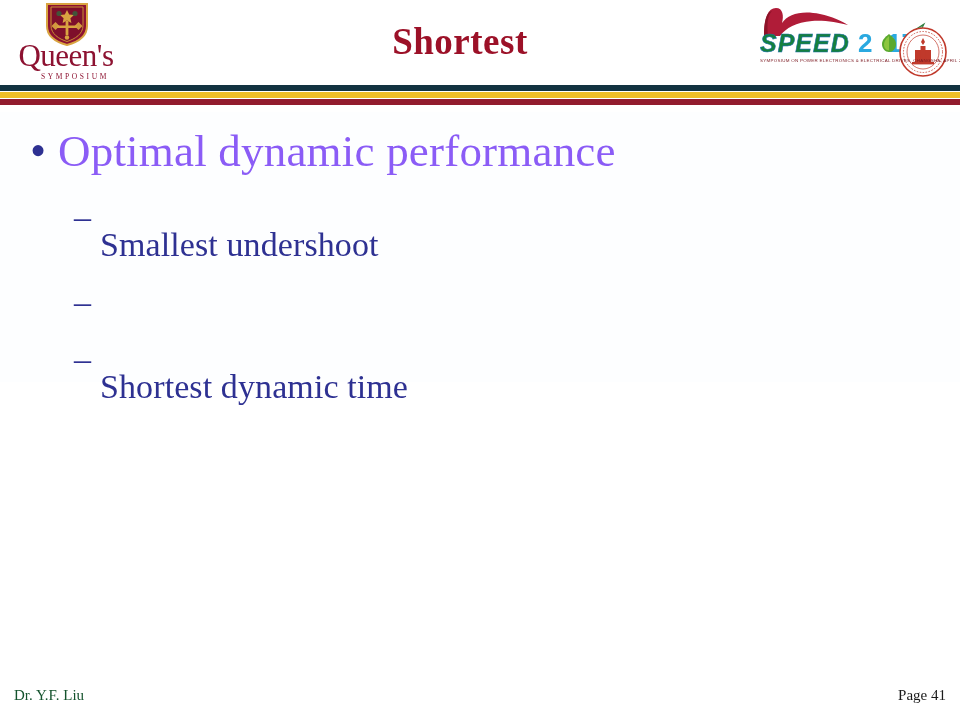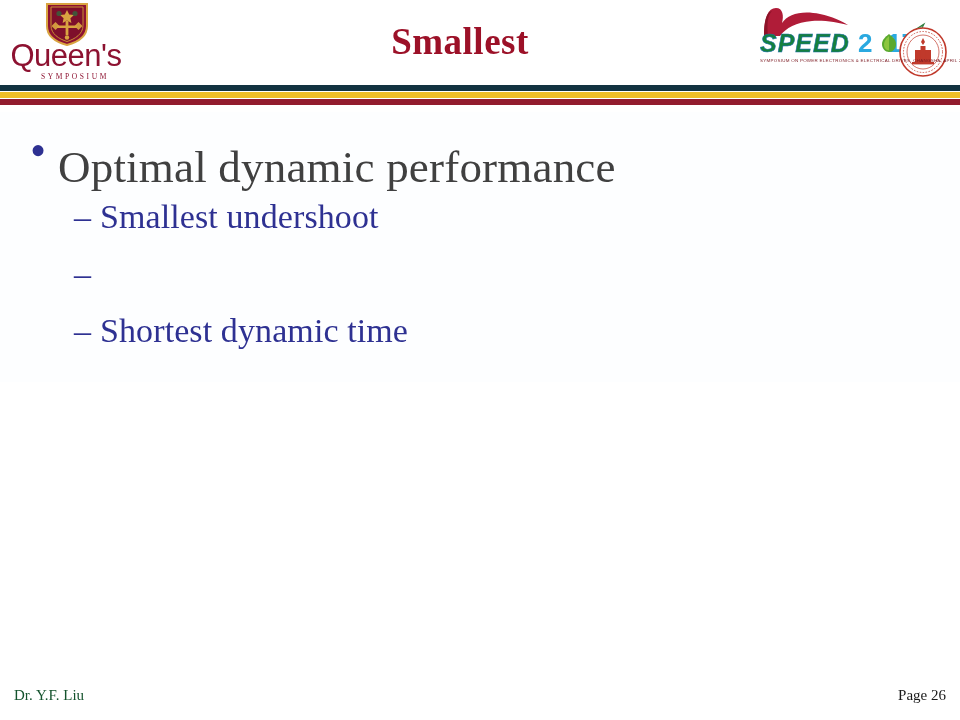--- a/index.html
+++ b/index.html
@@ -54,21 +54,21 @@
   }
   .queens-word {
     position: absolute;
     left: 0px;
     top: 38px;
     width: 120px;
     text-align: center;
   }
   .queens-word .qname {
     display: block;
-    font-family: Liberation Sans, sans-serif;
+    font-family: Liberation Serif, serif;
     font-size: 31px;
     line-height: 31px;
     color: #8d1231;
     letter-spacing: -0.5px;
     font-weight: 400;
   }
   .queens-word .quni {
     display: block;
     font-family: "Liberation Serif", "DejaVu Serif", serif;
     font-size: 7.5px;
@@ -205,23 +205,22 @@
     line-height: 58px;
     color: #2e3192;
     width: 40px;
     text-align: center;
     flex: 0 0 40px;
   }
   .bullet-l1 .txt {
     font-family: "Liberation Serif", "DejaVu Serif", serif;
     font-size: 45px;
     line-height: 58px;
-    color: #404040;
+    color: #8b5cf6;
     letter-spacing: 0.2px;
-    margin-top: 16px;
   }
 
   .sub-list {
     position: absolute;
     left: 74px;
     top: 78px;
     width: 860px;
   }
   .bullet-l2 {
     display: flex;
@@ -235,20 +234,21 @@
     color: #2e3192;
     width: 26px;
     flex: 0 0 26px;
   }
   .bullet-l2 .txt {
     font-family: "Liberation Serif", "DejaVu Serif", serif;
     font-size: 34px;
     line-height: 53px;
     color: #2e3192;
     letter-spacing: 0.1px;
+    margin-top: 28px;
   }
 
   
   .footer-author {
     position: absolute;
     left: 14px;
     bottom: 16px;
     font-family: "Liberation Serif", "DejaVu Serif", serif;
     font-size: 15px;
     line-height: 18px;
@@ -289,21 +289,21 @@
             <circle cx="31" cy="11.5" r="2.6"></circle>
           </g>
         </svg>
       </div>
       <div class="queens-word">
         <span class="qname">Queen's</span>
         <span class="quni">SYMPOSIUM</span>
       </div>
     </div>
 
-    <div class="slide-title">Smallest</div>
+    <div class="slide-title">Shortest</div>
 
     <div class="speed-logo">
       <svg class="speed-swoosh" viewBox="0 0 92 32" xmlns="http://www.w3.org/2000/svg">
         <path d="M6 30 C6 12 10 2 18 2 C25 2 26 10 24 17 C30 8 44 4 62 8 C74 10.5 84 15 90 19 C80 16.5 66 14 54 15 C38 16.3 28 22 22 30 Z" fill="#b01c38"></path>
         <path d="M6 30 C6 16 8 6 14 5 C9 10 9 20 10 30 Z" fill="#8c1328"></path>
       </svg>
       <div class="speed-text">SPEED</div>
       <div class="speed-year">
         <span>2</span><span style="opacity:0">0</span><span>17</span>
       </div>
@@ -353,15 +353,15 @@
         <span class="dash">–</span>
       </div>
       <div class="bullet-l2">
         <span class="dash">–</span>
         <span class="txt">Shortest dynamic time</span>
       </div>
     </div>
   </div>
 
   <div class="footer-author">Dr. Y.F. Liu</div>
-  <div class="footer-page">Page 26</div>
+  <div class="footer-page">Page 41</div>
 
 </div>
 
 </body></html>

